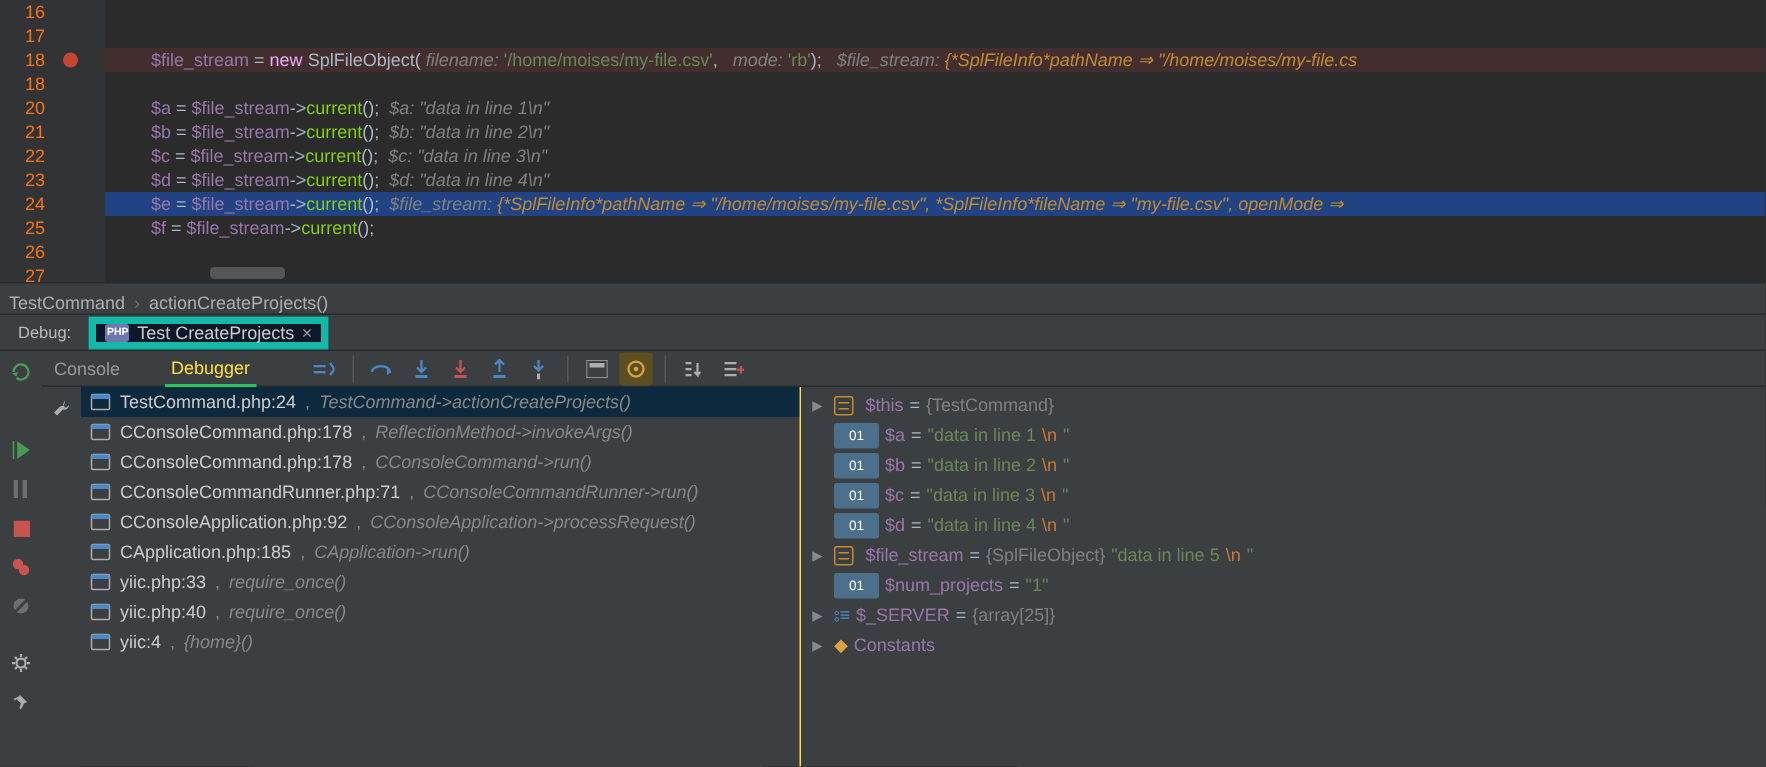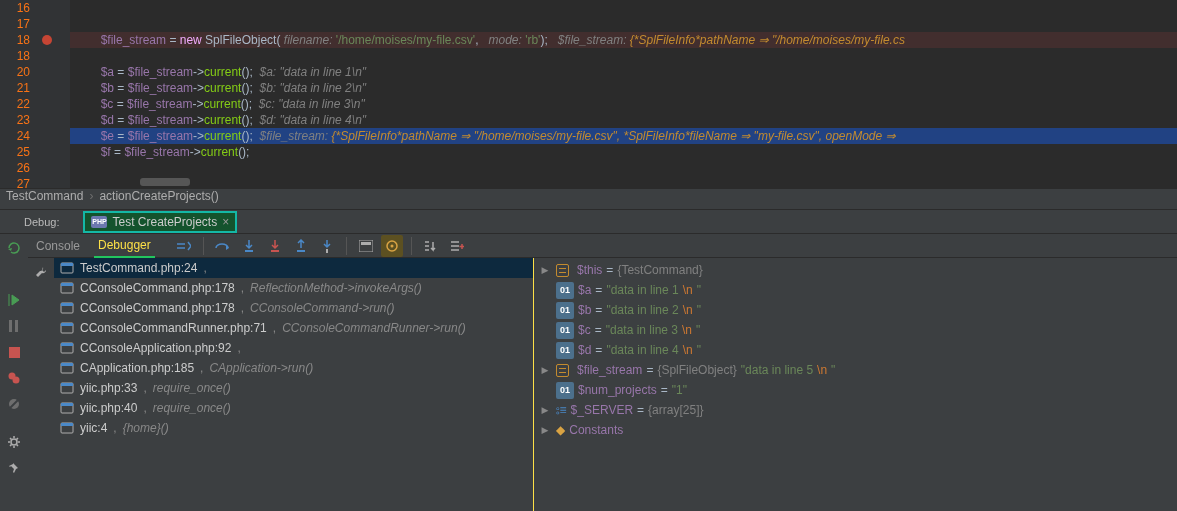--- a/index.html
+++ b/index.html
@@ -17,49 +17,49 @@
 .var{color:#9876aa}
 .kw{color:#f0abfc}
 .cls{color:#a9b7c6}
 .str{color:#6a8759}
 .param{color:#808080;font-style:italic}
 .cm{color:#808080;font-style:italic}
 .cmv{color:#c38b2f;font-style:italic}
 .op{color:#a9b7c6}
 .fn{color:#84cc16}
 .esc{color:#cc7832}
-.breadcrumb{background:#3c3f41;border-top:1px solid #2b2b2b;border-bottom:1px solid #2b2b2b;height:22px;display:flex;align-items:flex-start;padding:0 6px;color:#adadad;font-size:11px}
+.breadcrumb{background:#3c3f41;border-top:1px solid #2b2b2b;border-bottom:1px solid #2b2b2b;height:22px;display:flex;align-items:flex-end;padding:0 6px;color:#adadad;font-size:11px}
 .bc-sep{margin:0 6px;color:#6e6e6e}
 .debugpanel{display:flex;flex:1;flex-direction:column;background:#3c3f41}
 .tabrow{height:24px;display:flex;align-items:center;background:#3c3f41;border-bottom:1px solid #2b2b2b}
-.tabrow .lab{color:#bbb;margin:0 24px;font-size:11px}
-.tab{display:flex;align-items:center;height:22px;background:#14532d;border:2px solid #14b8a6;padding:0 6px;color:#ccc;font-size:11px;gap:5px}
+.tabrow .lab{color:#bbb;margin:0 12px;font-size:11px}
+.tab{display:flex;align-items:center;height:22px;background:#0f172a;border:5px solid #14b8a6;padding:0 6px;color:#ccc;font-size:11px;gap:5px}
 .tab .x{color:#999;cursor:pointer}
 .dbody{display:flex;flex:1}
 .toolcol{width:28px;background:#3c3f41;display:flex;flex-direction:column;align-items:center;gap:4px;padding-top:3px}
 .tbtn{width:22px;height:22px;display:flex;align-items:center;justify-content:center;cursor:pointer;border-radius:2px}
 svg{display:block}
 .mainarea{display:flex;flex-direction:column;flex:1}
-.subtabs{height:24px;display:flex;align-items:center;background:#3c3f41;border-bottom:1px solid #2b2b2b;padding-left:4px;gap:10px}
+.subtabs{height:24px;display:flex;align-items:center;background:#3c3f41;border-bottom:1px solid #2b2b2b;padding-left:4px;gap:26px}
 .steptb{display:flex;align-items:center;gap:4px;margin-left:8px}
 .steptb .sep{width:1px;height:18px;background:#555;margin:0 4px}
 .subtabs .on{color:#fde047;border-bottom:2px solid #22c55e;height:24px;line-height:22px;padding:0 4px}
 .subtabs .off{color:#999;height:24px;line-height:24px;padding:0 4px;cursor:pointer}
 .panes{display:flex;flex:1}
 .frames{width:480px;border-right:1px solid #fde047;overflow:auto}
 .frame{height:20px;display:flex;align-items:center;padding:0 6px;gap:6px;cursor:pointer}
 .frame.sel{background:#0d293e}
 .floc{color:#ccc}
 .fsep{color:#888}
 .fctx{color:#888;font-style:italic}
 .vars{flex:1;overflow:auto;padding:2px 4px}
 .vrow{height:20px;display:flex;align-items:center;gap:4px}
 .chev{width:14px;color:#888;text-align:center;cursor:pointer;font-size:9px}
 .chev.none{visibility:hidden}
-.dbtn{width:18px;height:17px;background:#4c708c;color:#fff;font-size:9px;font-weight:bold;text-align:center;line-height:17px;border-radius:2px}
+.dbtn{width:30px;height:17px;background:#4c708c;color:#fff;font-size:9px;font-weight:normal;text-align:center;line-height:17px;border-radius:2px}
 .vn{color:#9876aa}
 .ve{color:#a9b7c6}
 .vt{color:#808080}
 .vs{color:#6a8759}
 .hscroll{position:absolute;bottom:2px;left:70px;height:8px;width:50px;background:#565656;border-radius:3px}
 .eq-ic{display:inline-block;width:13px;height:13px;border:1px solid #c38b2f;border-radius:2px;position:relative;margin-right:4px;vertical-align:middle}
 .eq-ic::before,.eq-ic::after{content:'';position:absolute;left:2px;right:2px;height:1px;background:#c38b2f}
 .eq-ic::before{top:3px}.eq-ic::after{top:7px}
 .php-ic{width:16px;height:12px;background:#6c78af;border-radius:2px;color:#fff;font-size:7px;font-weight:bold;text-align:center;line-height:12px}
 </style>
@@ -254,20 +254,21 @@
         <div class="frames" id="frames">
             <div class="frame sel">
               <span>
                 <svg width="14" height="12">
                   <rect x="1" y="1" width="12" height="10" rx="1" fill="none" stroke="#adadad"></rect>
                   <rect x="1" y="1" width="12" height="3" fill="#4a88c7"></rect>
                 </svg>
               </span>
               <span class="floc">TestCommand.php:24</span>
               <span class="fsep">, </span>
+              <span class="fctx">TestCommand-&gt;actionCreateProjects()</span>
             </div>
             <div class="frame">
               <span>
                 <svg width="14" height="12">
                   <rect x="1" y="1" width="12" height="10" rx="1" fill="none" stroke="#adadad"></rect>
                   <rect x="1" y="1" width="12" height="3" fill="#4a88c7"></rect>
                 </svg>
               </span>
               <span class="floc">CConsoleCommand.php:178</span>
               <span class="fsep">, </span>
@@ -297,20 +298,21 @@
             </div>
             <div class="frame">
               <span>
                 <svg width="14" height="12">
                   <rect x="1" y="1" width="12" height="10" rx="1" fill="none" stroke="#adadad"></rect>
                   <rect x="1" y="1" width="12" height="3" fill="#4a88c7"></rect>
                 </svg>
               </span>
               <span class="floc">CConsoleApplication.php:92</span>
               <span class="fsep">, </span>
+              <span class="fctx">CConsoleApplication-&gt;processRequest()</span>
             </div>
             <div class="frame">
               <span>
                 <svg width="14" height="12">
                   <rect x="1" y="1" width="12" height="10" rx="1" fill="none" stroke="#adadad"></rect>
                   <rect x="1" y="1" width="12" height="3" fill="#4a88c7"></rect>
                 </svg>
               </span>
               <span class="floc">CApplication.php:185</span>
               <span class="fsep">, </span>

